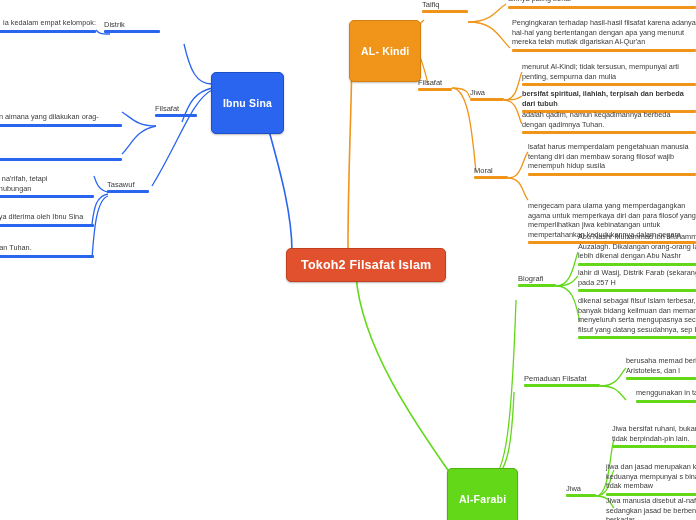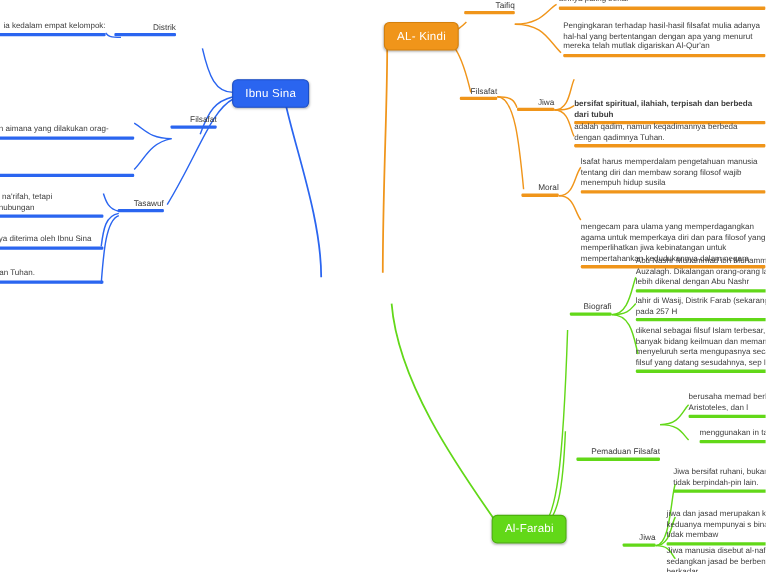--- a/index.html
+++ b/index.html
@@ -25,24 +25,24 @@
     white-space:nowrap;
     box-shadow:0 1px 2px rgba(0,0,0,.28);
     z-index:6;
   }
 
   
   .l1-node{
     position:absolute;
     border-radius:5px;
     color:#ffffff;
-    font-weight:normal;
+    font-weight:bold;
     font-size:10.5px;
     letter-spacing:.2px;
-    padding:6px 11px;
+    padding:24px 11px;
     white-space:nowrap;
     box-shadow:0 1px 2px rgba(0,0,0,.25);
     z-index:6;
   }
   .l1-node.orange{background:#f0951a;border:1px solid #d4800d;}
   .l1-node.blue{background:#2a65f0;border:1px solid #1c4ec4;}
   .l1-node.green{background:#62d818;border:1px solid #4cb20c;}
 
   
   .bar-node{
@@ -51,21 +51,21 @@
     font-size:7.5px;
     color:#3a3a3a;
     white-space:nowrap;
   }
   .bar-node .lbl{
     display:block;
     padding:0 0 1px 0;
     line-height:9px;
   }
   .bar-node .bar{display:block;height:3px;border-radius:1px;}
-  .bar-node.center .lbl{text-align:right;}
+  .bar-node.center .lbl{text-align:left;}
 
   
   .leaf{
     position:absolute;
     z-index:5;
     font-size:7.3px;
     line-height:9.6px;
     color:#3a3a3a;
   }
   .leaf .txt{display:block;padding-bottom:2px;}
@@ -128,20 +128,21 @@
 
       <path d="M600,386 C618,386 620,374 626,368" stroke="#62d818"></path>
       <path d="M600,386 C618,386 620,394 626,400" stroke="#62d818"></path>
 
       <path d="M596,496 C610,496 610,448 614,440" stroke="#62d818"></path>
       <path d="M596,496 C610,496 610,476 614,470" stroke="#62d818"></path>
       <path d="M596,496 C610,496 610,504 614,508" stroke="#62d818"></path>
     </g>
   </svg>
 
+  <div class="root-node" style="left:286px;top:248px;">Tokoh2 Filsafat Islam</div>
 
   <div class="l1-node orange" style="left:349px;top:20px;">AL- Kindi</div>
 
   <div class="l1-node blue" style="left:211px;top:72px;">Ibnu Sina</div>
 
   <div class="l1-node green" style="left:447px;top:468px;text-align:right;">Al-Farabi</div>
 
   <div class="bar-node center" style="left:422px;top:0px;width:46px;">
     <span class="lbl">Taifiq</span>
     <span class="bar c-orange"></span>
@@ -161,24 +162,28 @@
     <span class="lbl">Moral</span>
     <span class="bar c-orange"></span>
   </div>
 
   <div class="leaf" style="left:508px;top:-6px;width:188px;">
     <span class="txt">dirinya paling benar</span>
     <span class="bar c-orange"></span>
   </div>
 
   <div class="leaf" style="left:512px;top:18px;width:184px;">
-    <span class="txt">Pengingkaran terhadap hasil-hasil filsafat mulia adanya hal-hal yang bertentangan dengan apa yang menurut mereka telah mutlak digariskan Al-Qur'an</span>
-    <span class="bar c-orange"></span>
-  </div>
-
+    <span class="txt">Pengingkaran terhadap hasil-hasil filsafat karena adanya hal-hal yang bertentangan dengan apa yang menurut mereka telah mutlak digariskan Al-Qur'an</span>
+    <span class="bar c-orange"></span>
+  </div>
+
+  <div class="leaf" style="left:522px;top:62px;width:174px;">
+    <span class="txt">menurut Al-Kindi; tidak tersusun, mempunyai arti penting, sempurna dan mulia</span>
+    <span class="bar c-orange"></span>
+  </div>
 
   <div class="leaf" style="left:522px;top:89px;width:174px;font-weight:bold;">
     <span class="txt">bersifat spiritual, ilahiah, terpisah dan berbeda dari tubuh</span>
     <span class="bar c-orange"></span>
   </div>
 
   <div class="leaf" style="left:522px;top:110px;width:174px;">
     <span class="txt">adalah qadim, namun keqadimannya berbeda dengan qadimnya Tuhan.</span>
     <span class="bar c-orange"></span>
   </div>
@@ -236,21 +241,21 @@
   <div class="leaf" style="left:-90px;top:243px;width:184px;">
     <span class="txt">ahagiaan itu tidak tercapai, an Tuhan.</span>
     <span class="bar c-blue"></span>
   </div>
 
   <div class="bar-node center" style="left:518px;top:274px;width:38px;">
     <span class="lbl">Biografi</span>
     <span class="bar c-green"></span>
   </div>
 
-  <div class="bar-node center" style="left:524px;top:374px;width:76px;margin-top:32px;">
+  <div class="bar-node center" style="left:524px;top:374px;width:76px;">
     <span class="lbl">Pemaduan Filsafat</span>
     <span class="bar c-green"></span>
   </div>
 
   <div class="bar-node center" style="left:566px;top:484px;width:30px;">
     <span class="lbl">Jiwa</span>
     <span class="bar c-green"></span>
   </div>
 
   <div class="leaf" style="left:578px;top:232px;width:160px;">

